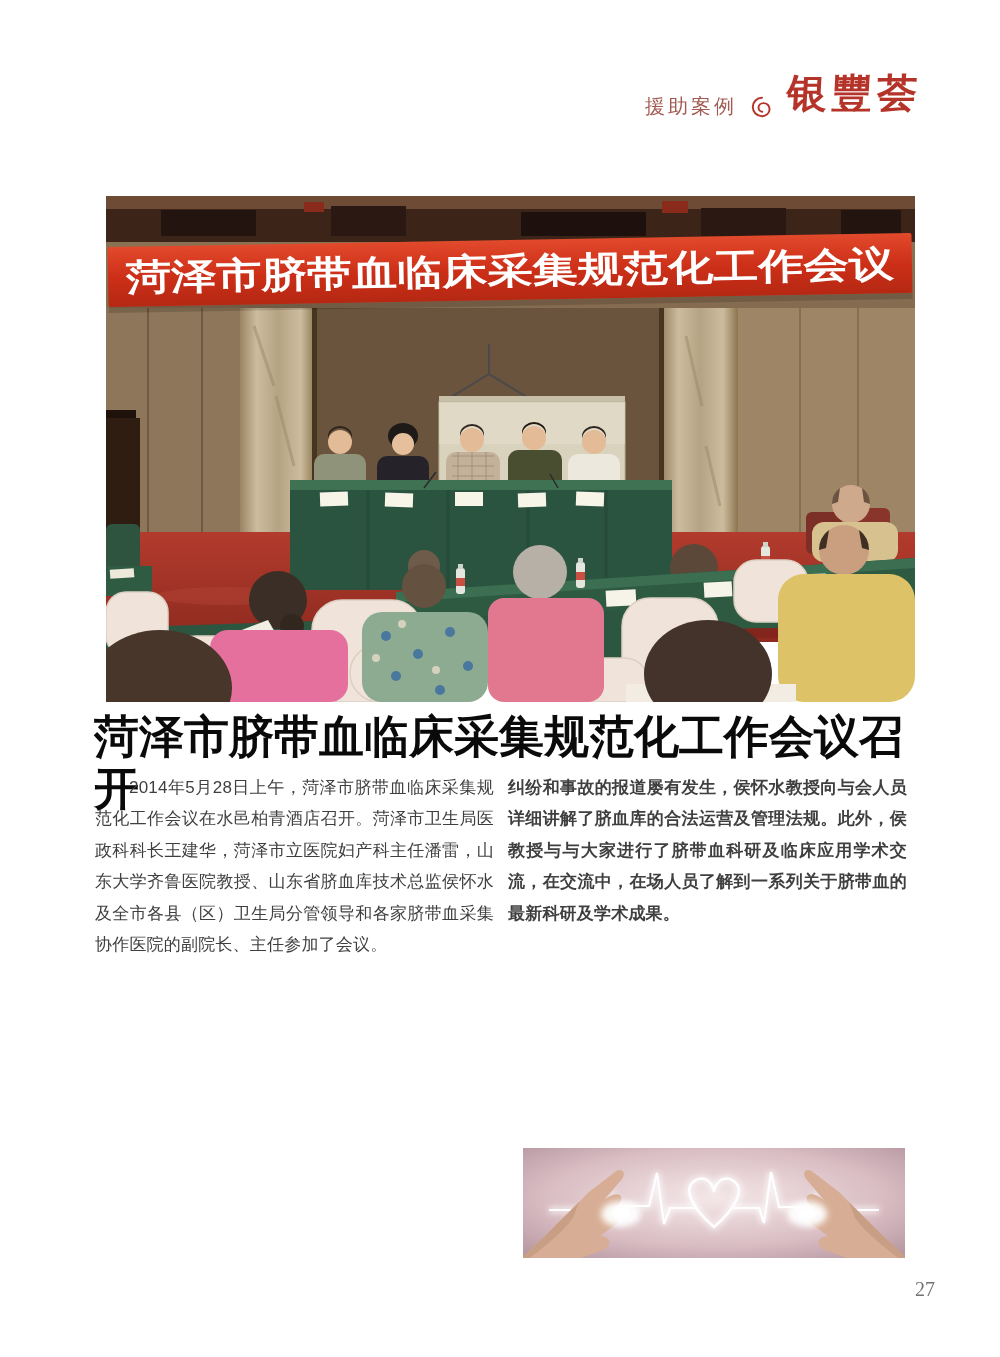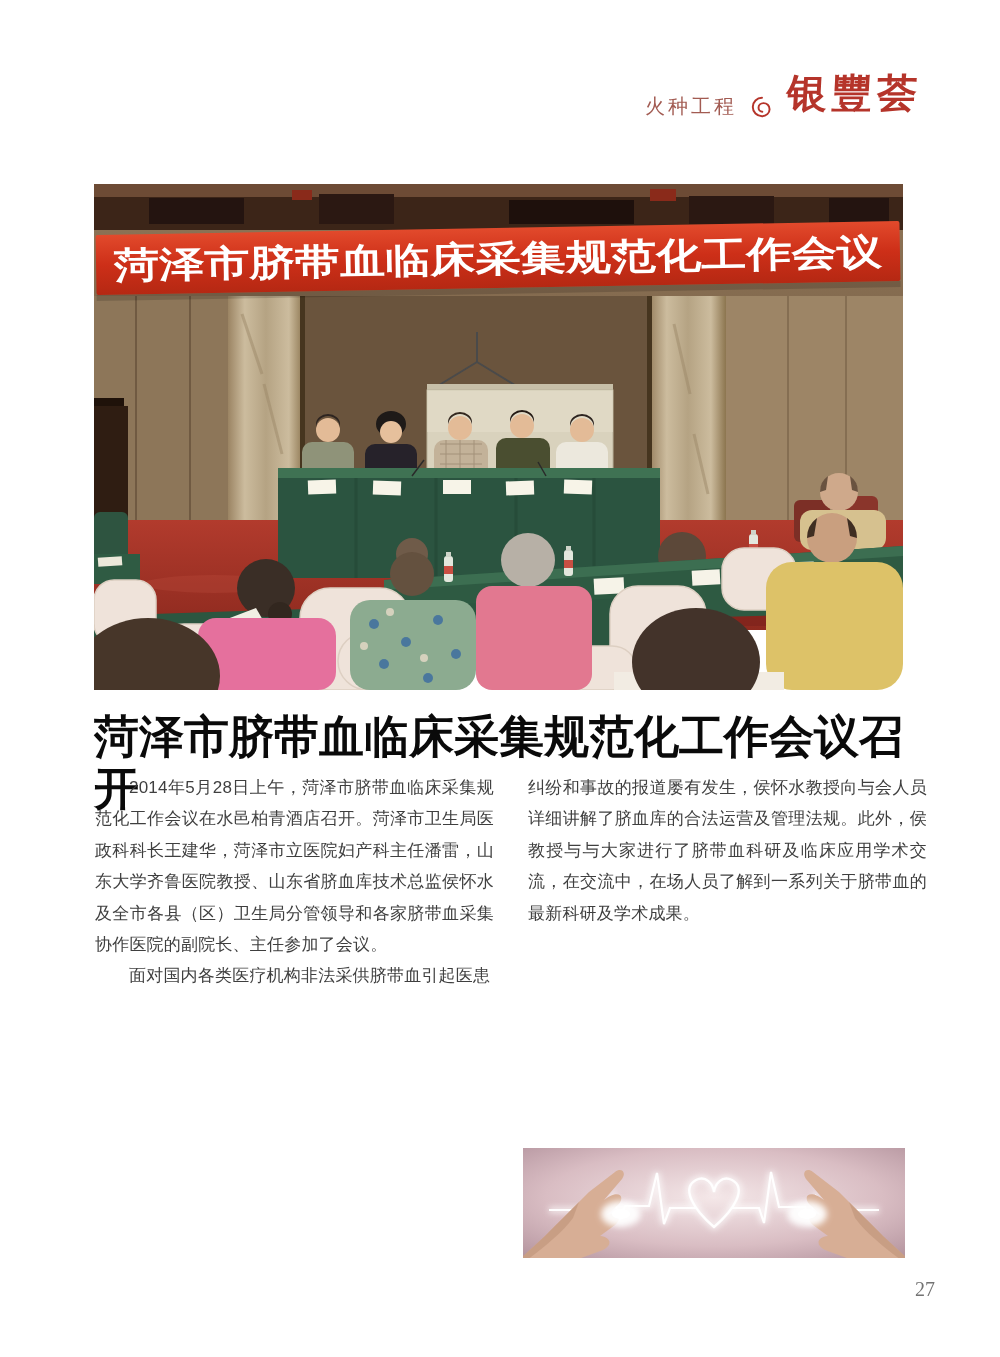--- a/index.html
+++ b/index.html
@@ -5,46 +5,46 @@
   html,body{margin:0;padding:0;background:#e8e8e8;}
   .page{position:relative;width:1000px;height:1357px;margin:0 auto;background:#ffffff;overflow:hidden;
         font-family:"Liberation Sans","DejaVu Sans",sans-serif;}
   
   .masthead{position:absolute;top:66px;right:78px;display:flex;align-items:center;gap:12px;}
   .section-label{color:#a25b52;font-size:20px;letter-spacing:3px;line-height:1;margin-top:26px;}
   .swirl{width:26px;height:26px;margin-top:28px;}
   .brand{color:#b5342a;font-size:40px;font-weight:bold;letter-spacing:5px;line-height:1;
          font-family:"DejaVu Serif","Liberation Serif",serif;transform:skewX(-3deg);}
   
-  .photo{position:absolute;left:94px;top:184px;width:809px;height:506px;margin:0;overflow:hidden;}
+  .photo{position:absolute;left:94px;top:184px;width:809px;height:506px;margin:12px;overflow:hidden;}
   .photo svg{display:block;}
   
   .headline{position:absolute;left:94px;top:712px;width:810px;margin:0;
             font-family:Liberation Serif, serif;font-weight:900;color:#0a0a0a;
             font-size:45px;line-height:1.15;text-align:justify;text-align-last:justify;}
   
   .col{position:absolute;top:772px;width:399px;font-size:17px;line-height:31.4px;color:#3f3f3f;
        text-align:justify;letter-spacing:.2px;}
   .col-left{left:95px;}
-  .col-right{left:528px;}
+  .col-right{left:508px;font-weight:bold;}
   .col p{margin:0;}
   .col p.indent{text-indent:2em;}
   
   .ecg{position:absolute;left:523px;top:1148px;width:382px;height:110px;margin:0;overflow:hidden;}
   
   .page-number{position:absolute;left:900px;top:1278px;width:50px;text-align:center;
                font-family:"Liberation Serif","DejaVu Serif",serif;font-size:20px;color:#737373;}
 </style>
 </head>
 <body>
 
 <div class="page">
 
   <header class="masthead">
-    <span class="section-label">火种工程</span>
+    <span class="section-label">援助案例</span>
     <svg class="swirl" viewBox="0 0 24 24">
       <path d="M12,3.5 C7.3,3.5 3.5,7.3 3.5,12 C3.5,16.7 7.3,20.5 12,20.5 C15.9,20.5 19,17.6 19,14 C19,10.6 16.4,8.4 13.4,8.4 C10.7,8.4 8.8,10.3 8.8,12.7 C8.8,14.8 10.5,16.3 12.3,16.3" fill="none" stroke="#b5342a" stroke-width="1.8" stroke-linecap="round"></path>
     </svg>
     <span class="brand">银豐荟</span>
   </header>
 
   <figure class="photo">
     <svg width="809" height="506" viewBox="0 0 809 506">
       <defs>
         <linearGradient id="wallg" x1="0" y1="0" x2="0" y2="1">
@@ -280,21 +280,20 @@
           <ellipse cx="54" cy="492" rx="72" ry="58" fill="#473629"></ellipse>
         </g>
       </g>
     </svg>
   </figure>
 
   <h1 class="headline">菏泽市脐带血临床采集规范化工作会议召开</h1>
 
   <section class="col col-left">
     <p class="indent">2014年5月28日上午，菏泽市脐带血临床采集规范化工作会议在水邑柏青酒店召开。菏泽市卫生局医政科科长王建华，菏泽市立医院妇产科主任潘雷，山东大学齐鲁医院教授、山东省脐血库技术总监侯怀水及全市各县（区）卫生局分管领导和各家脐带血采集协作医院的副院长、主任参加了会议。</p>
-    <p class="indent">面对国内各类医疗机构非法采供脐带血引起医患</p>
   </section>
 
   <section class="col col-right">
     <p>纠纷和事故的报道屡有发生，侯怀水教授向与会人员详细讲解了脐血库的合法运营及管理法规。此外，侯教授与与大家进行了脐带血科研及临床应用学术交流，在交流中，在场人员了解到一系列关于脐带血的最新科研及学术成果。</p>
   </section>
 
   <figure class="ecg">
     <svg width="382" height="110" viewBox="0 0 382 110">
       <defs>
         <radialGradient id="ecgbg" cx="0.5" cy="0.45" r="0.8">

